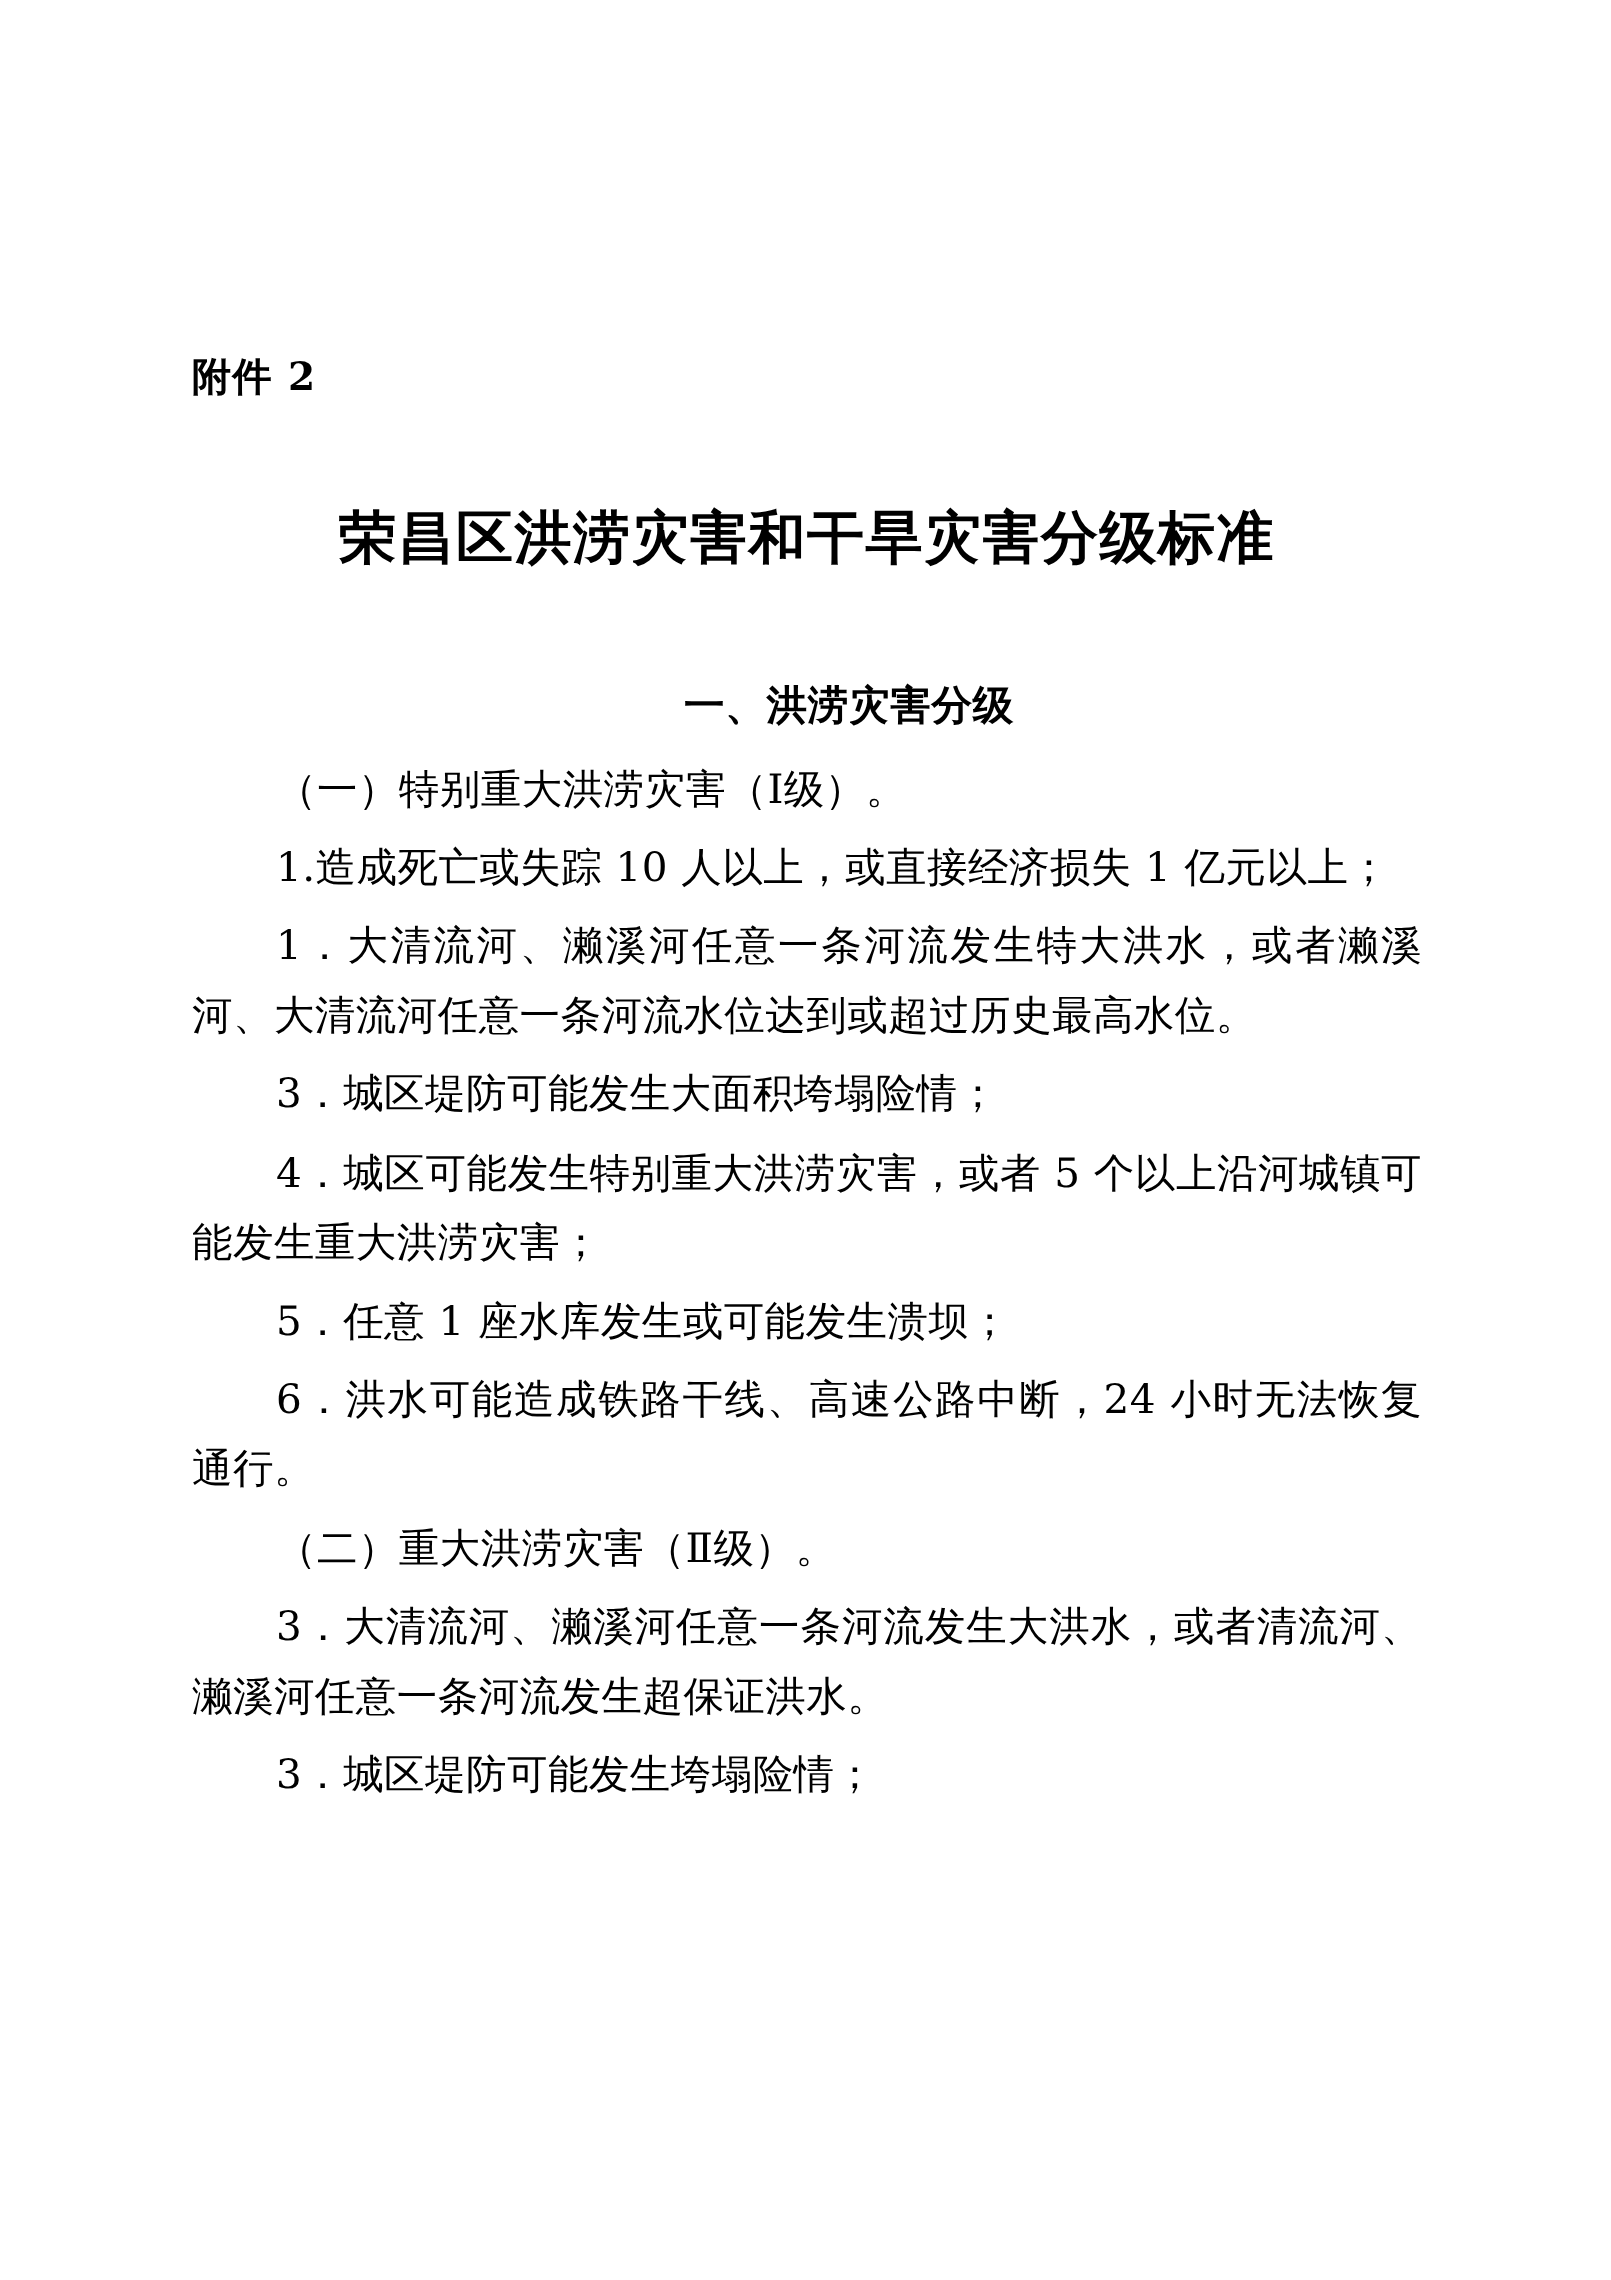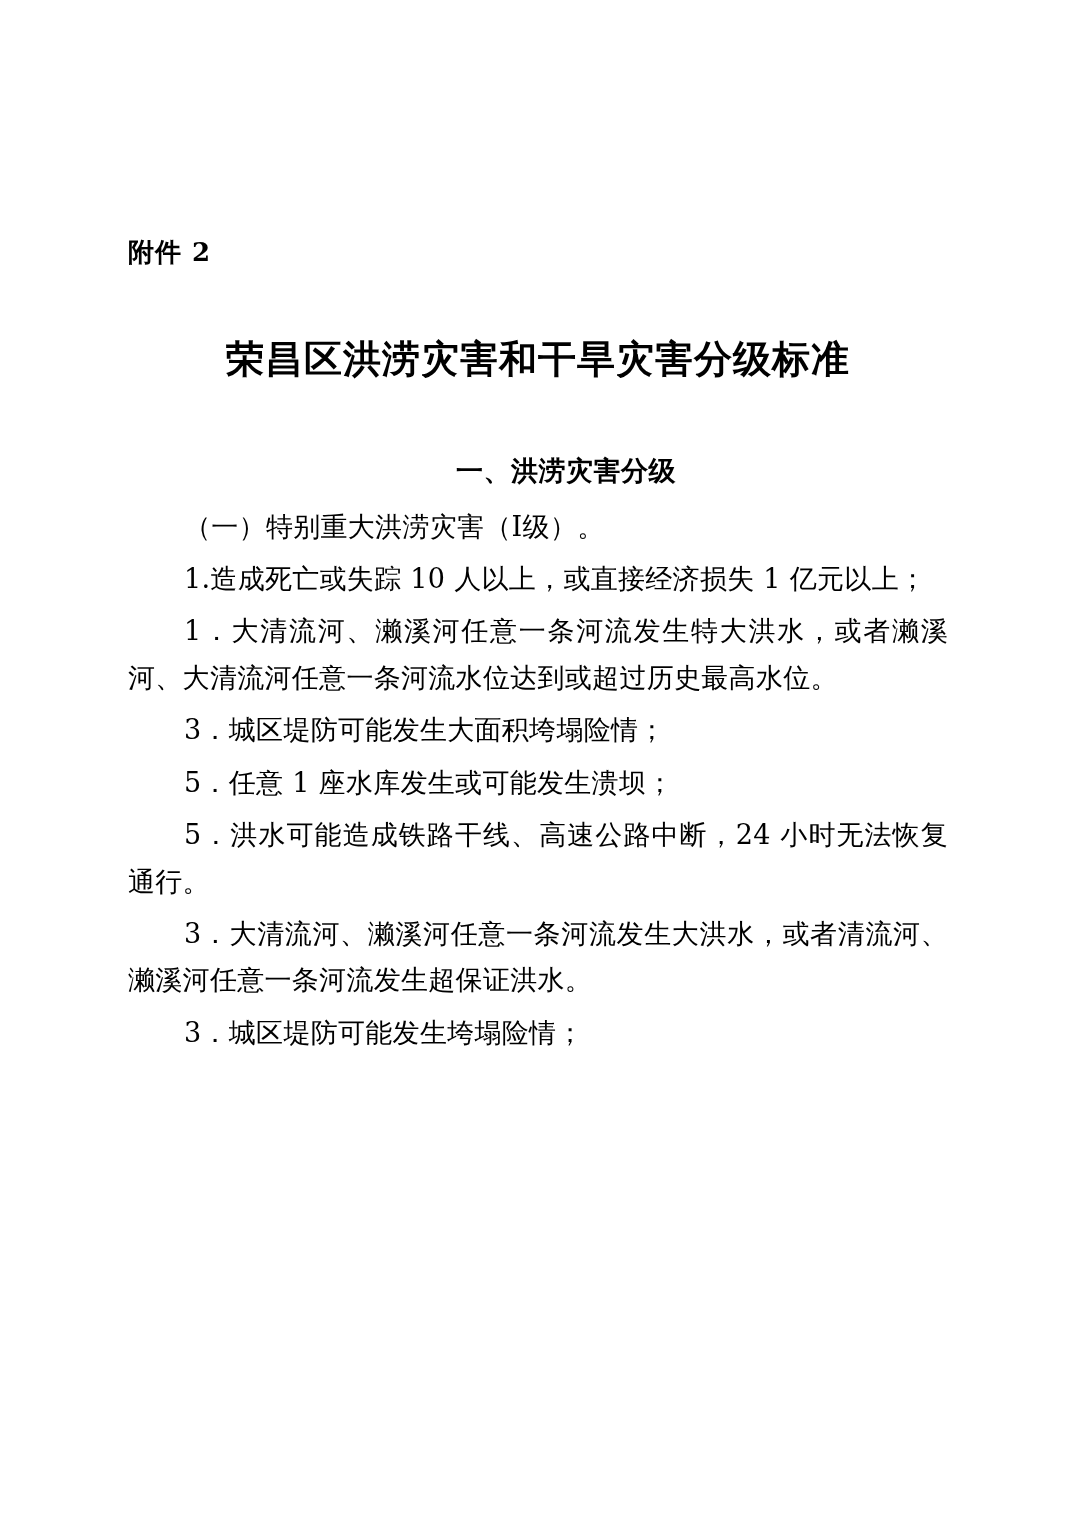--- a/index.html
+++ b/index.html
@@ -90,22 +90,24 @@
     <div class="attachment-label">附件 2</div>
 
     <div class="doc-title">荣昌区洪涝灾害和干旱灾害分级标准</div>
 
     <div class="section-heading">一、洪涝灾害分级</div>
 
     <p class="para first-block">（一）特别重大洪涝灾害（Ⅰ级）。</p>
     <p class="para">1.造成死亡或失踪 10 人以上，或直接经济损失 1 亿元以上；</p>
     <p class="para">1．大清流河、濑溪河任意一条河流发生特大洪水，或者濑溪河、大清流河任意一条河流水位达到或超过历史最高水位。</p>
     <p class="para">3．城区堤防可能发生大面积垮塌险情；</p>
+    <p class="para">4．城区可能发生特别重大洪涝灾害，或者 5 个以上沿河城镇可能发生重大洪涝灾害；</p>
     <p class="para">5．任意 1 座水库发生或可能发生溃坝；</p>
-    <p class="para">5．洪水可能造成铁路干线、高速公路中断，24 小时无法恢复通行。</p>
+    <p class="para">6．洪水可能造成铁路干线、高速公路中断，24 小时无法恢复通行。</p>
+    <p class="para">（二）重大洪涝灾害（Ⅱ级）。</p>
     <p class="para">3．大清流河、濑溪河任意一条河流发生大洪水，或者清流河、濑溪河任意一条河流发生超保证洪水。</p>
     <p class="para">3．城区堤防可能发生垮塌险情；</p>
 
   </div>
 
   <div class="page-number">
     <span>— 38 —</span>
   </div>
 </div>
 

